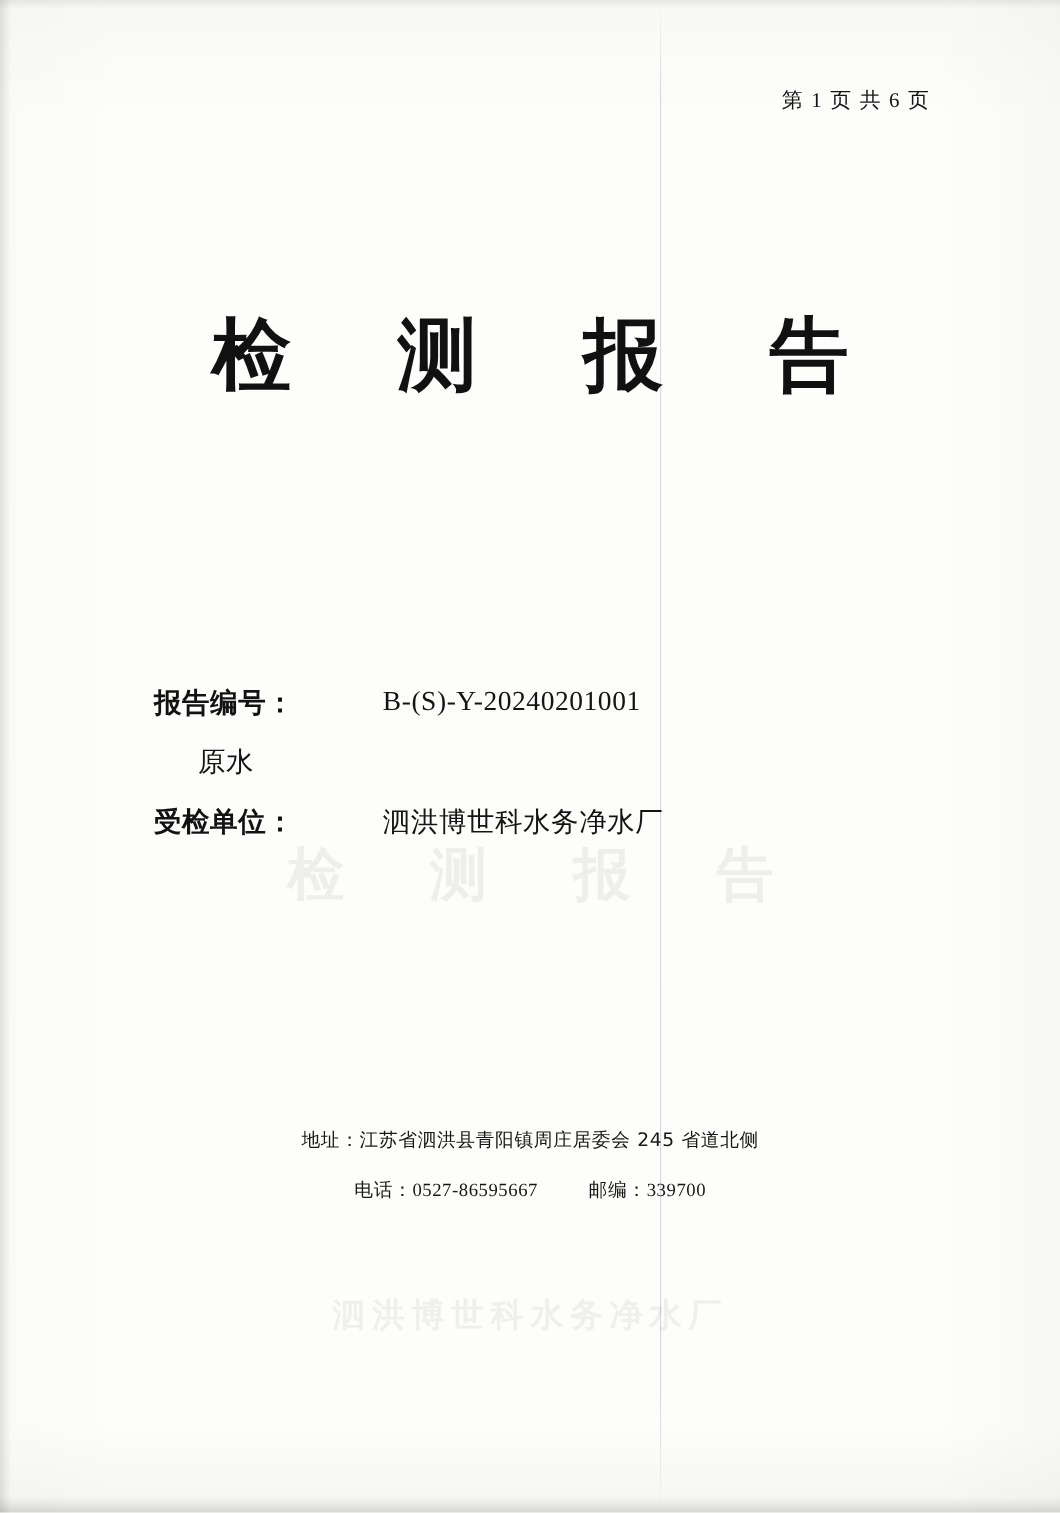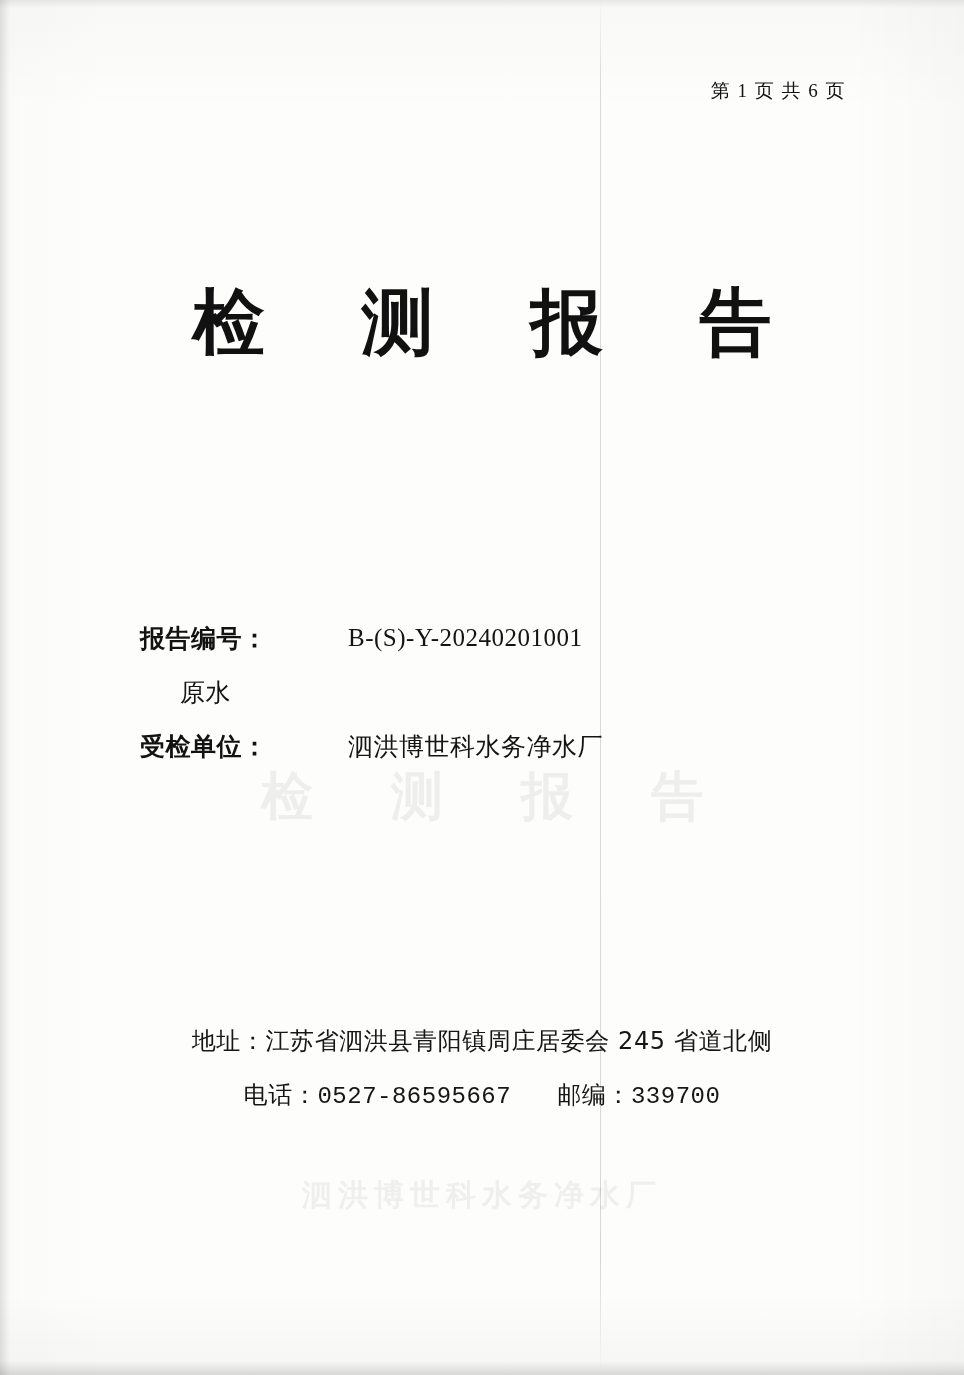--- a/index.html
+++ b/index.html
@@ -151,32 +151,32 @@
   
   .footer {
     position: absolute;
     left: 0;
     top: 1025px;
     width: 964px;
     text-align: center;
   }
   .footer-line {
     font-family: "DejaVu Sans", sans-serif;
-    font-size: 24px;
+    font-size: 17px;
     color: #161616;
     letter-spacing: 0.6px;
     margin-bottom: 22px;
     white-space: nowrap;
   }
   .footer-line .sep {
     display: inline-block;
     width: 46px;
   }
   .mono-num {
-    font-family: Liberation Mono, monospace;
+    font-family: Liberation Serif, serif;
     letter-spacing: 0.5px;
   }
 </style>
 </head>
 <body>
 
 <div class="page">
 
   <div class="edge-top"></div>
   <div class="edge-left"></div>

